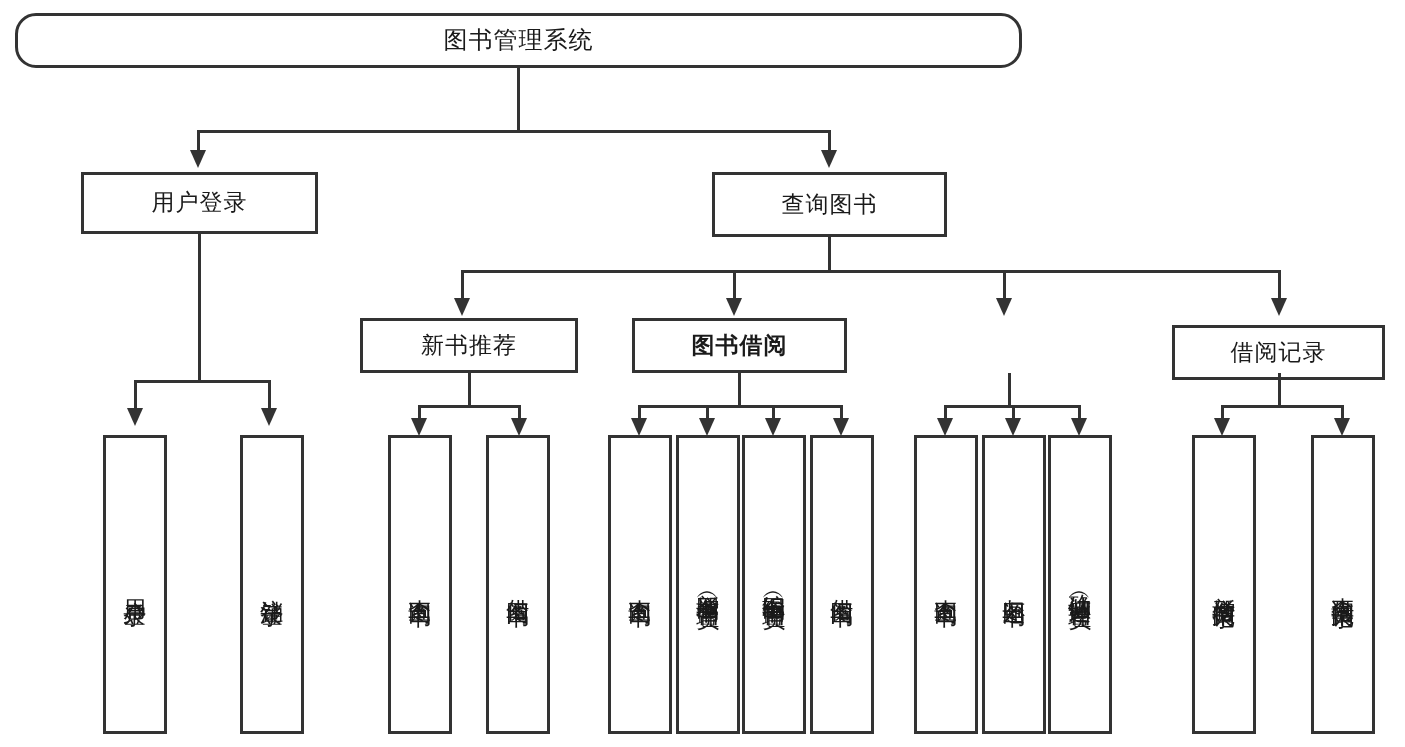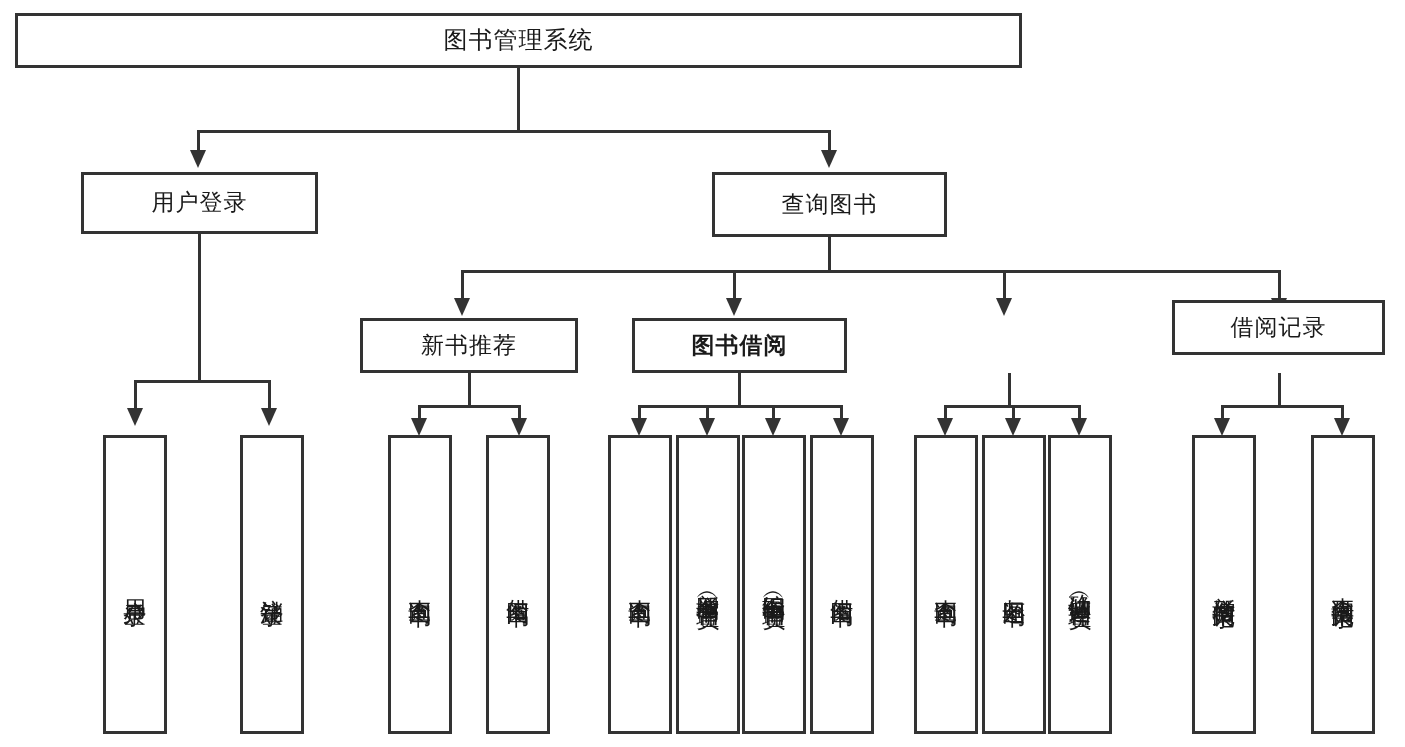--- a/index.html
+++ b/index.html
@@ -28,20 +28,21 @@
     justify-content: center;
     color: #1a1a1a;
   }
   .node.horiz {
     font-size: 23px;
     letter-spacing: 1px;
     line-height: 1.2;
   }
   .node.root {
     font-size: 24px;
+    border-radius: 21px;
   }
   .node.vert {
     font-size: 23px;
     line-height: 1.15;
     padding: 10px 0;
   }
   .node.vert .vlabel {
     writing-mode: vertical-rl;
     text-orientation: upright;
     white-space: nowrap;
@@ -114,21 +115,21 @@
   <div class="arrow" style="left:996px; top:298px;"></div>
   <div class="edge v" style="left:1278px; top:270px; width:3px; height:30px;"></div>
   <div class="arrow" style="left:1271px; top:298px;"></div>
 
   <div class="node horiz" style="left:360px; top:318px; width:218px; height:55px;">
     <span>新书推荐</span>
   </div>
   <div class="node horiz" style="left:632px; top:318px; width:215px; height:55px;font-weight:bold;">
     <span>图书借阅</span>
   </div>
-  <div class="node horiz" style="left:1172px; top:300px; width:213px; height:55px;">
+  <div class="node horiz" style="left:1172px; top:325px; width:213px; height:55px;">
     <span>借阅记录</span>
   </div>
 
   <div class="edge v" style="left:468px; top:373px; width:3px; height:35px;"></div>
   <div class="edge h" style="left:418px; top:405px; width:103px; height:3px;"></div>
   <div class="edge v" style="left:418px; top:405px; width:3px; height:18px;"></div>
   <div class="arrow" style="left:411px; top:418px;"></div>
   <div class="edge v" style="left:518px; top:405px; width:3px; height:18px;"></div>
   <div class="arrow" style="left:511px; top:418px;"></div>
 

